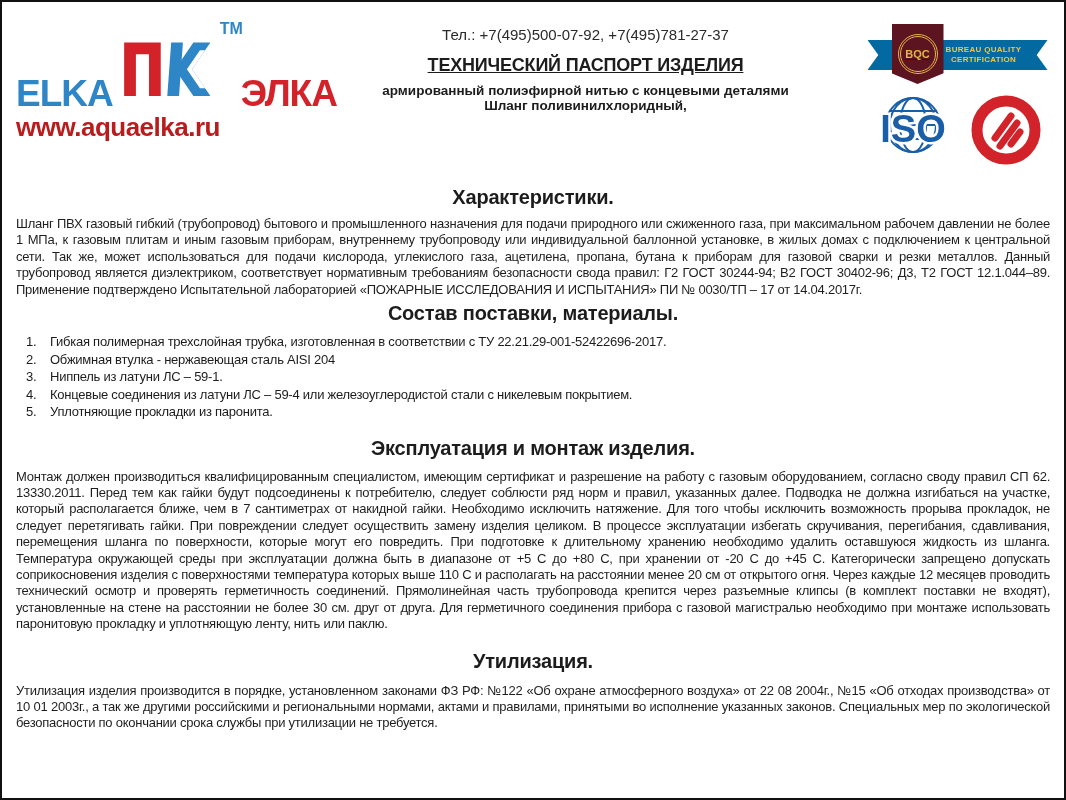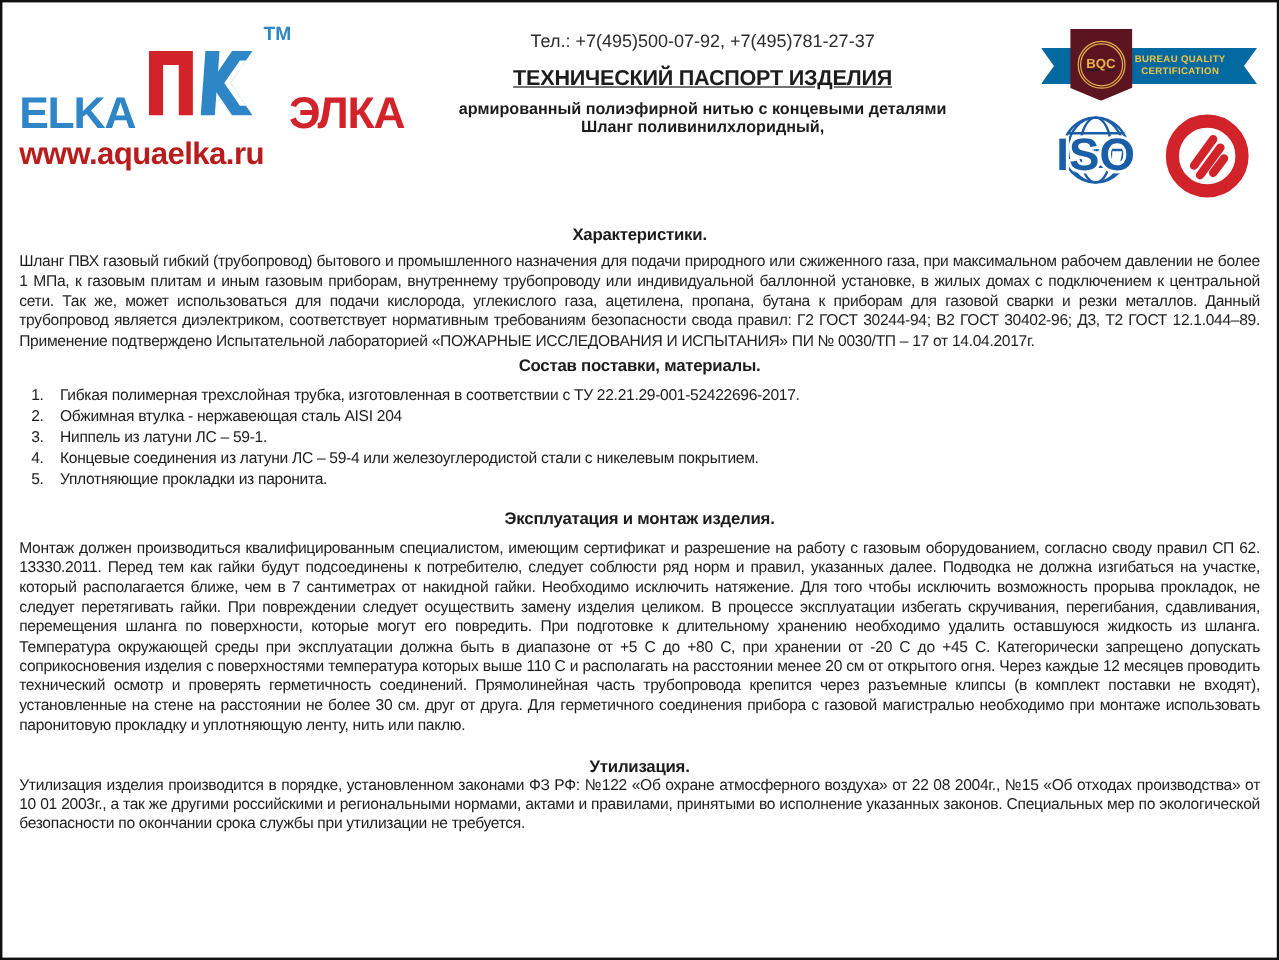--- a/index.html
+++ b/index.html
@@ -49,40 +49,40 @@
   }
   .bqc-emblem {
     width:34px; height:34px; border-radius:50%;
     border:3px double #e5b54b; color:#e5b54b;
     display:flex; align-items:center; justify-content:center;
     font-size:11px; font-weight:bold;
   }
   .badge-row { display:flex; align-items:flex-end; gap:18px; margin-top:8px; }
 
   
-  .section-heading { text-align:center; font-weight:bold; font-size:14px; letter-spacing:-0.2px; }
+  .section-heading { text-align:center; font-weight:bold; font-size:20px; letter-spacing:-0.2px; }
   .body-text {
     font-size:13px; line-height:16.4px; text-align:justify;
     letter-spacing:-0.25px; color:#1e1e1e;
   }
   .sec-characteristics .section-heading { margin-top:16px; }
   .sec-characteristics .body-text { margin-top:7px; }
   .sec-composition .section-heading { margin-top:4px; }
   ol.materials { margin:8px 0 0 0; padding:0; counter-reset:item; list-style:none; }
   ol.materials li {
     counter-increment:item; font-size:13px; line-height:17.5px; letter-spacing:-0.25px;
     padding-left:34px; position:relative;
   }
   ol.materials li::before {
     content:counter(item) "."; position:absolute; left:10px;
   }
   .sec-operation .section-heading { margin-top:16px; }
   .sec-operation .body-text { margin-top:9px; }
   .sec-utilization .section-heading { margin-top:17px; }
-  .sec-utilization .body-text { }
+  .sec-utilization .body-text { margin-top:10px; }
 </style>
 </head>
 <body>
 
 <div class="page">
 
   <div class="header">
 
     <div class="logo-col">
       <div class="logo-row">

